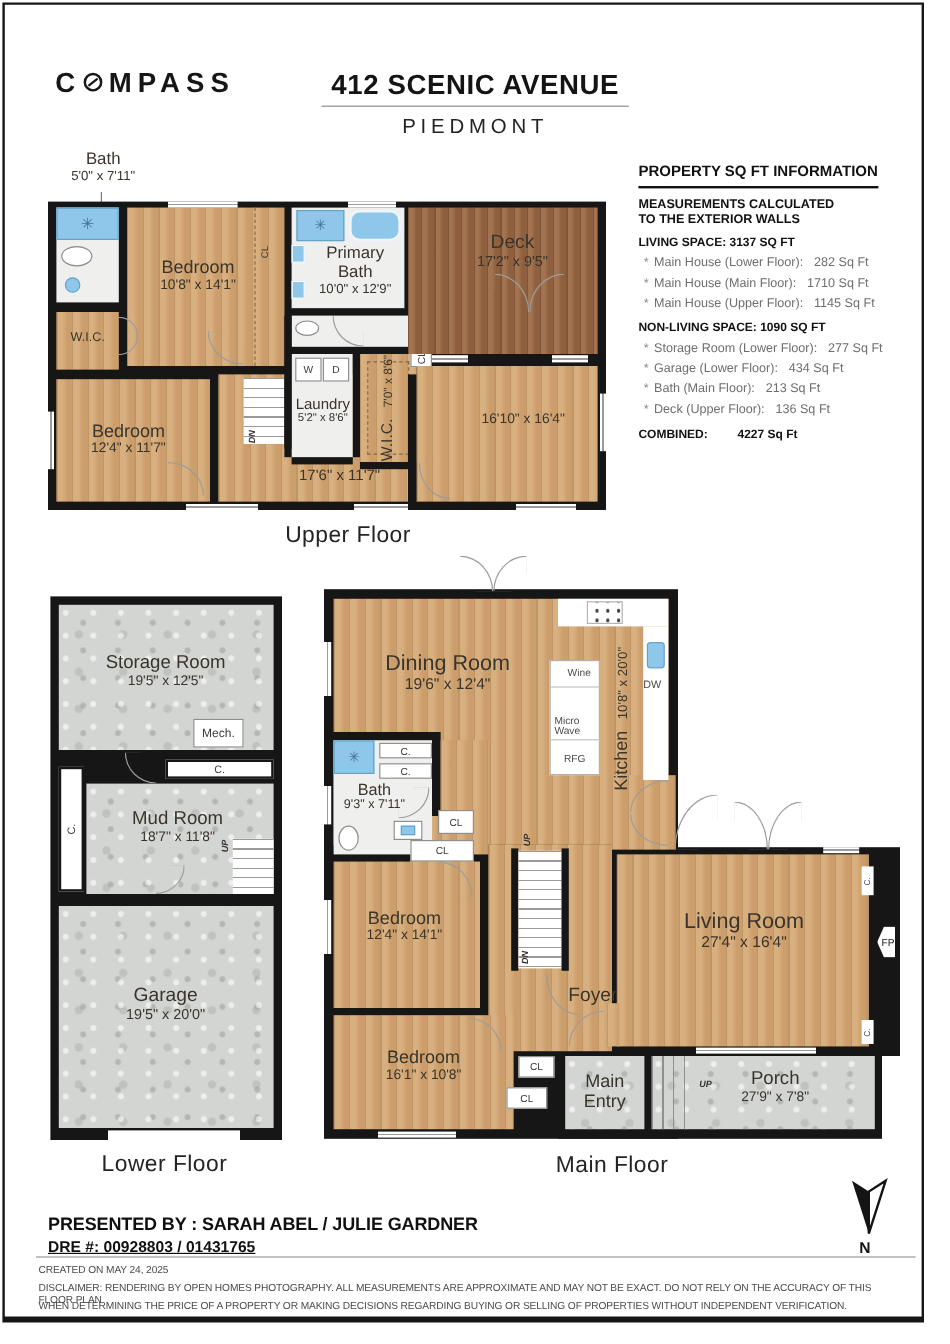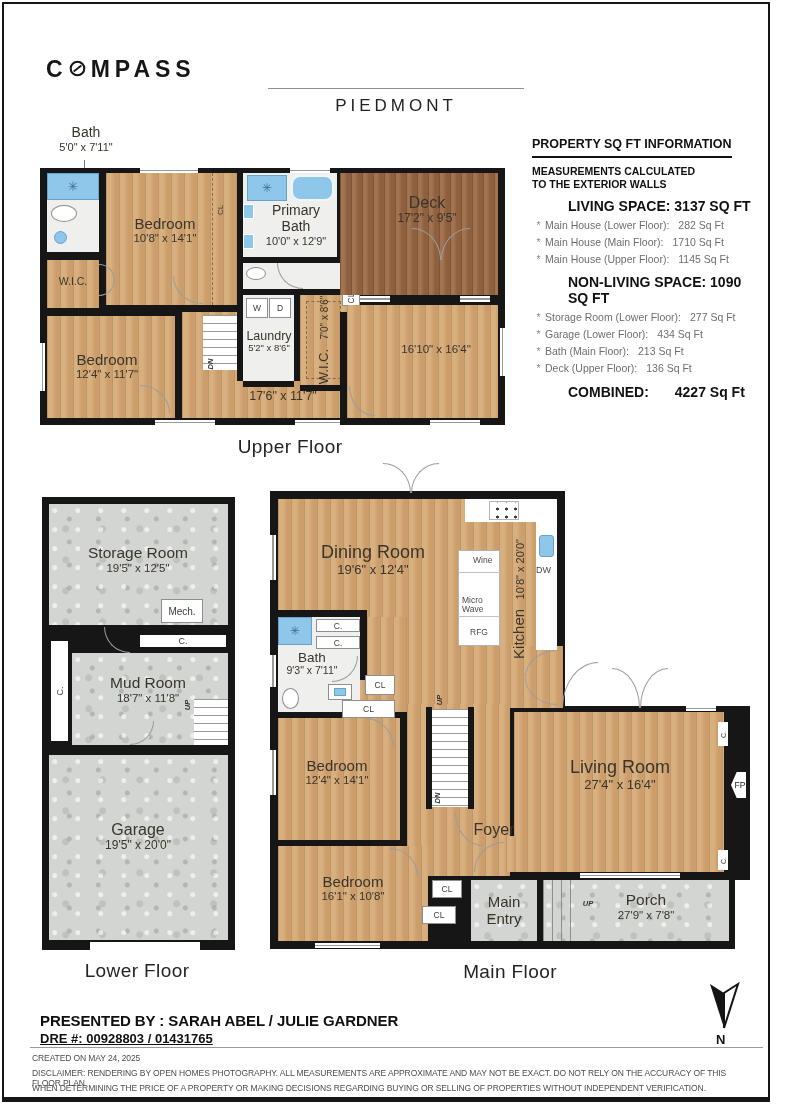--- a/index.html
+++ b/index.html
@@ -62,21 +62,21 @@
       display:flex;align-items:center;justify-content:center;font-size:8.5px;color:#222;padding-left:3px;}
   .floor-title{position:absolute;transform:translate(-50%,-50%);font-size:19px;color:#242424;letter-spacing:.4px;}
   
   .brand{display:flex;align-items:center;font-size:23px;font-weight:600;letter-spacing:5px;color:#161616;}
   .addr{font-size:23px;font-weight:bold;letter-spacing:.5px;color:#141414;text-align:center;}
   .city{font-size:17px;letter-spacing:4px;color:#232323;text-align:center;}
   
   .ip-title{font-size:12.5px;font-weight:bold;color:#111;border-bottom:2px solid #111;
             padding-bottom:5px;display:inline-block;}
   .ip-sub{font-size:10.5px;font-weight:bold;color:#111;line-height:1.25;}
-  .ip-head{font-size:14px;font-weight:bold;color:#111;margin-left:36px;}
+  .ip-head{font-size:10px;font-weight:bold;color:#111;}
   .ip-item{display:flex;font-size:10.5px;color:#6e6e6e;line-height:1.62;}
   .ip-item .bullet{width:13px;color:#8a8a8a;text-align:center;}
   .ip-item .val{margin-left:9px;}
   
   .f-presented{font-size:15px;font-weight:bold;color:#101010;letter-spacing:-.1px;}
   .f-dre{font-size:13px;font-weight:bold;color:#101010;}
   .f-small{font-size:8.5px;color:#4c4c4c;letter-spacing:-.1px;}
 </style>
 </head>
 <body>
@@ -86,20 +86,21 @@
   <div class="abs" style="left:2px;top:2px;width:768px;height:1100px;border:2px solid #161616;border-bottom-width:5px;"></div>
 
   <div class="abs brand" style="left:46px;top:56px;">
     <span title="COMPASS">C</span>
       <span style="display:inline-block;margin:0 5px 0 1px;"><svg width="17" height="17" viewBox="0 0 20 20">
           <circle cx="10" cy="10" r="8" fill="none" stroke="#161616" stroke-width="2.4"></circle>
           <line x1="5.5" y1="13.5" x2="14.5" y2="6.5" stroke="#161616" stroke-width="2.2"></line>
         </svg></span>
       <span>MPASS</span>
   </div>
+  <div class="abs addr" style="left:268px;top:57px;width:256px;">412 SCENIC AVENUE</div>
   <div class="abs" style="left:268px;top:88px;width:256px;height:1px;background:#8f8f8f;"></div>
   <div class="abs city" style="left:268px;top:96px;width:256px;">PIEDMONT</div>
 
   <div class="abs" style="left:532px;top:134px;width:232px;">
     <div class="ip-title">PROPERTY SQ FT INFORMATION</div>
     <div class="ip-sub" style="margin-top:7px;">MEASUREMENTS CALCULATED</div>
     <div class="ip-sub">TO THE EXTERIOR WALLS</div>
     <div class="ip-head" style="margin-top:7px;">LIVING SPACE: 3137 SQ FT</div>
     <div style="margin-top:3px;">
       <div class="ip-item">

